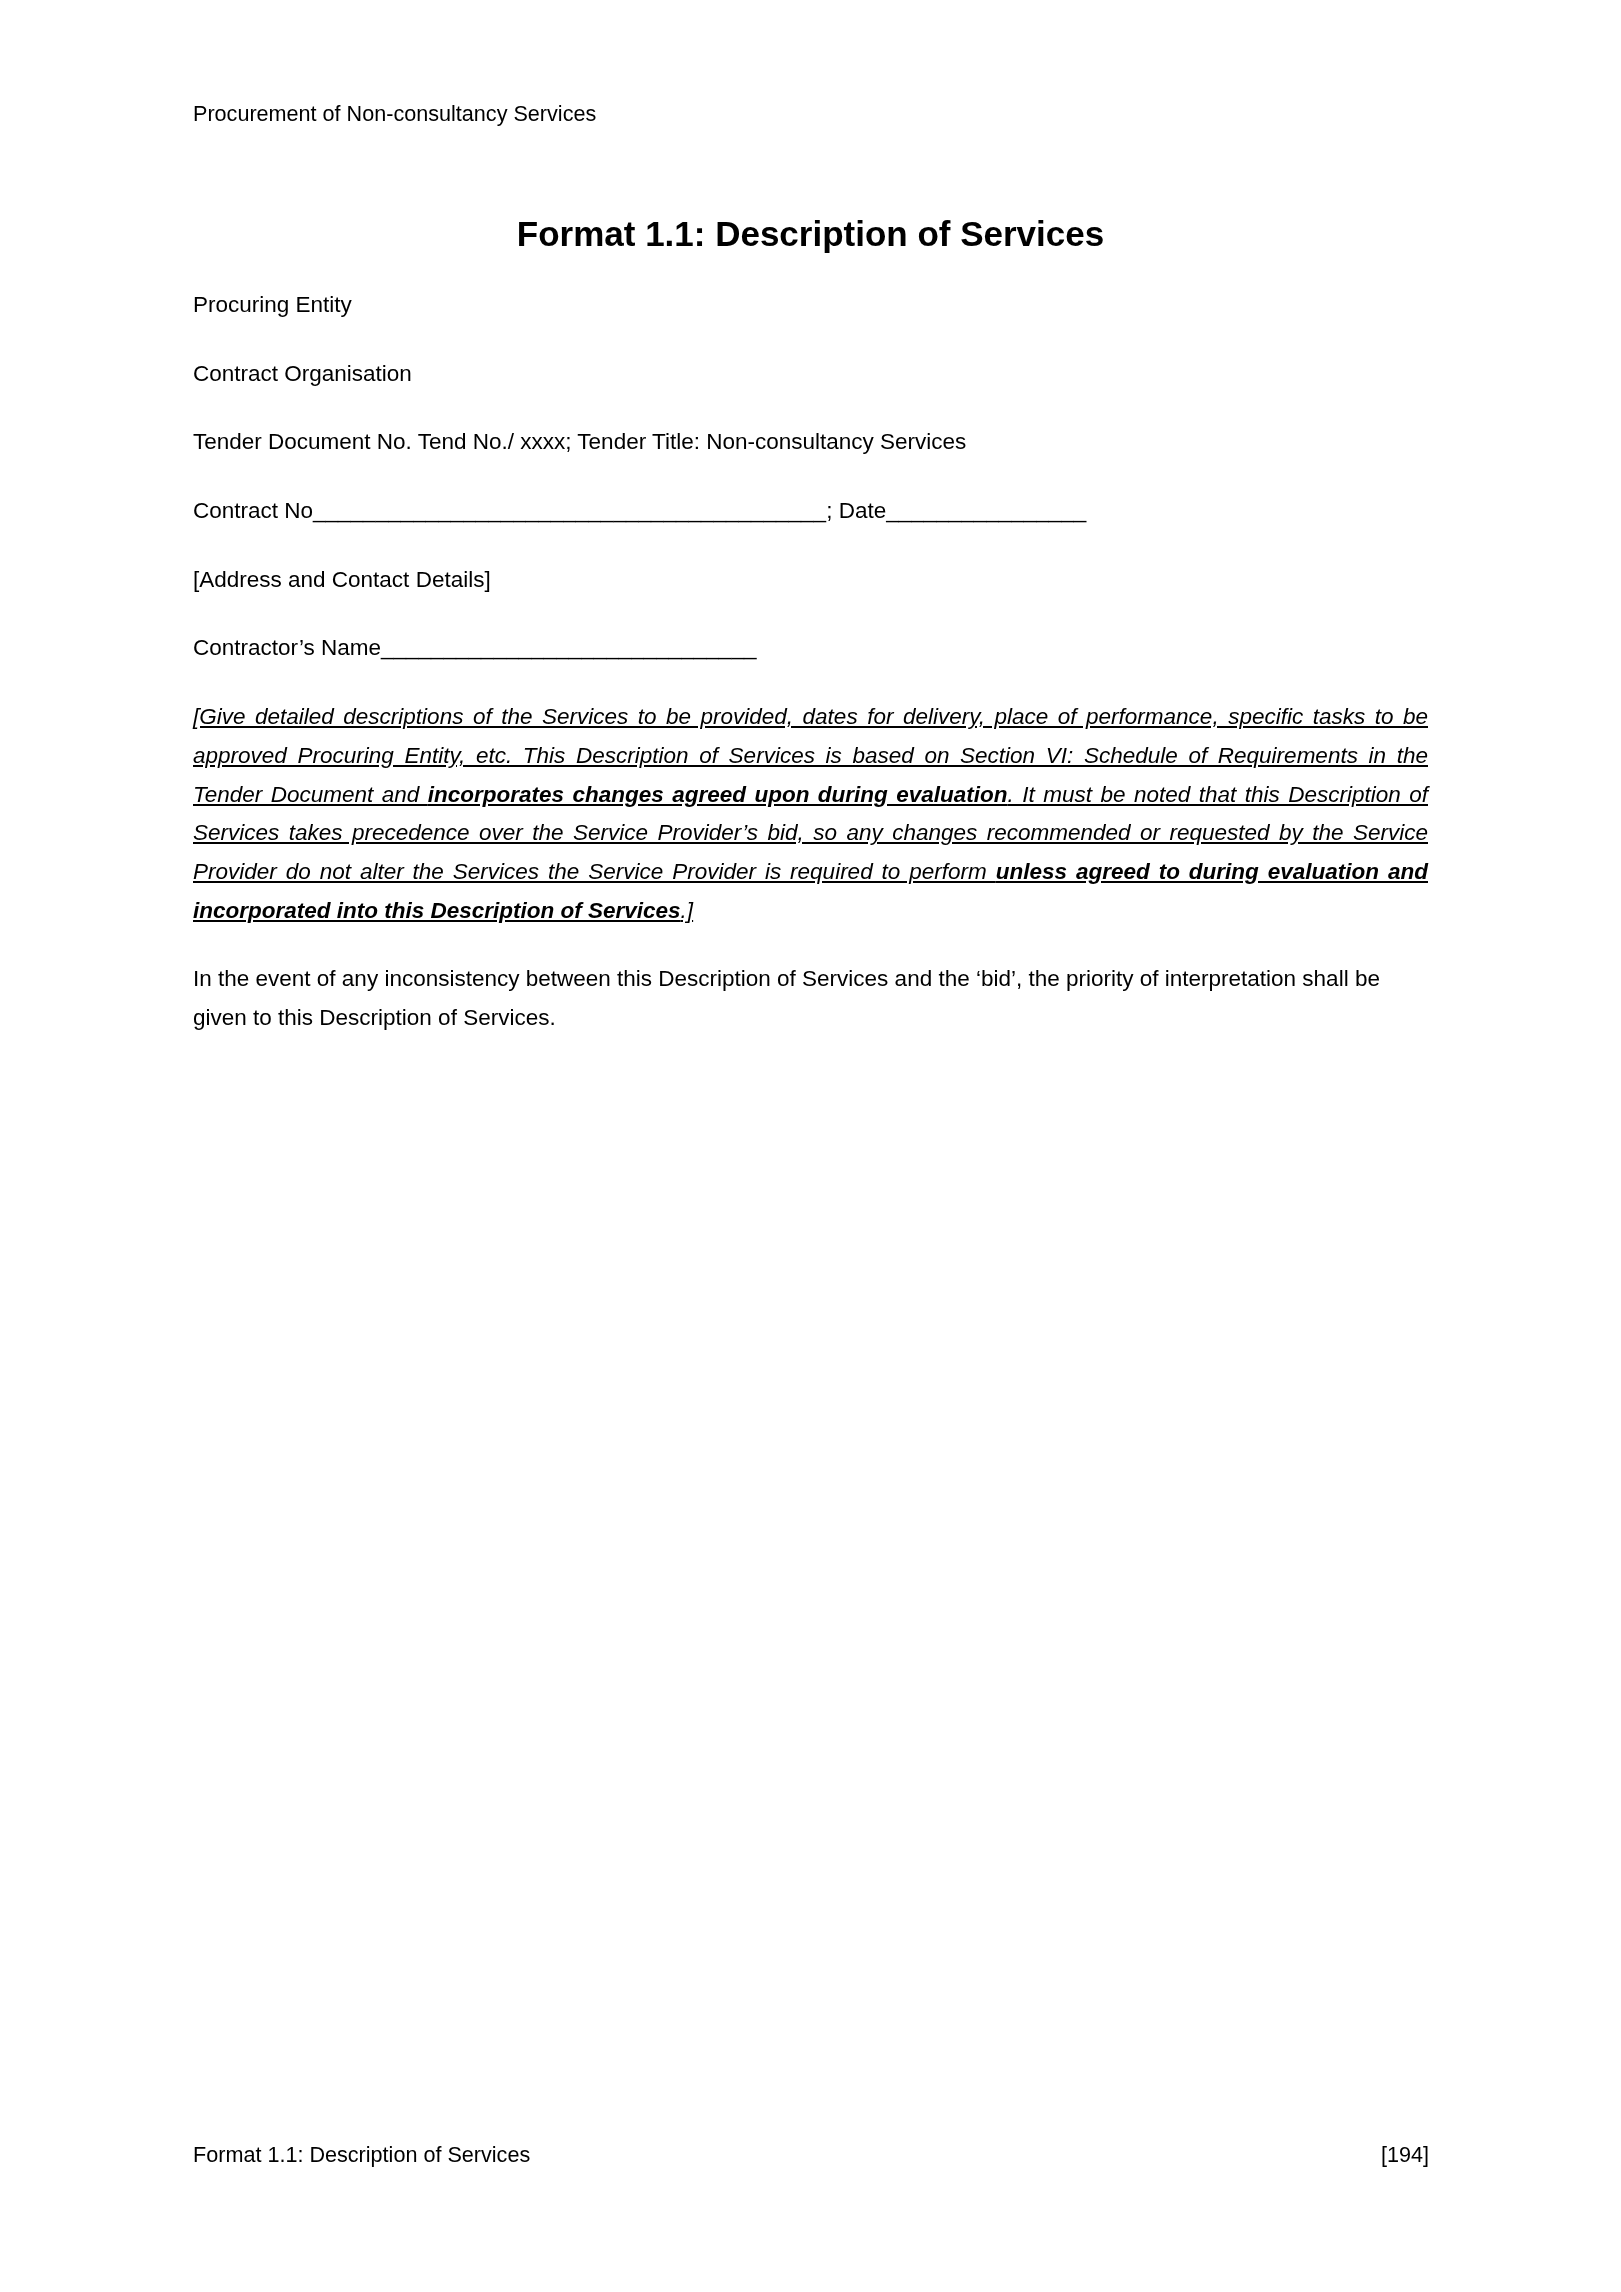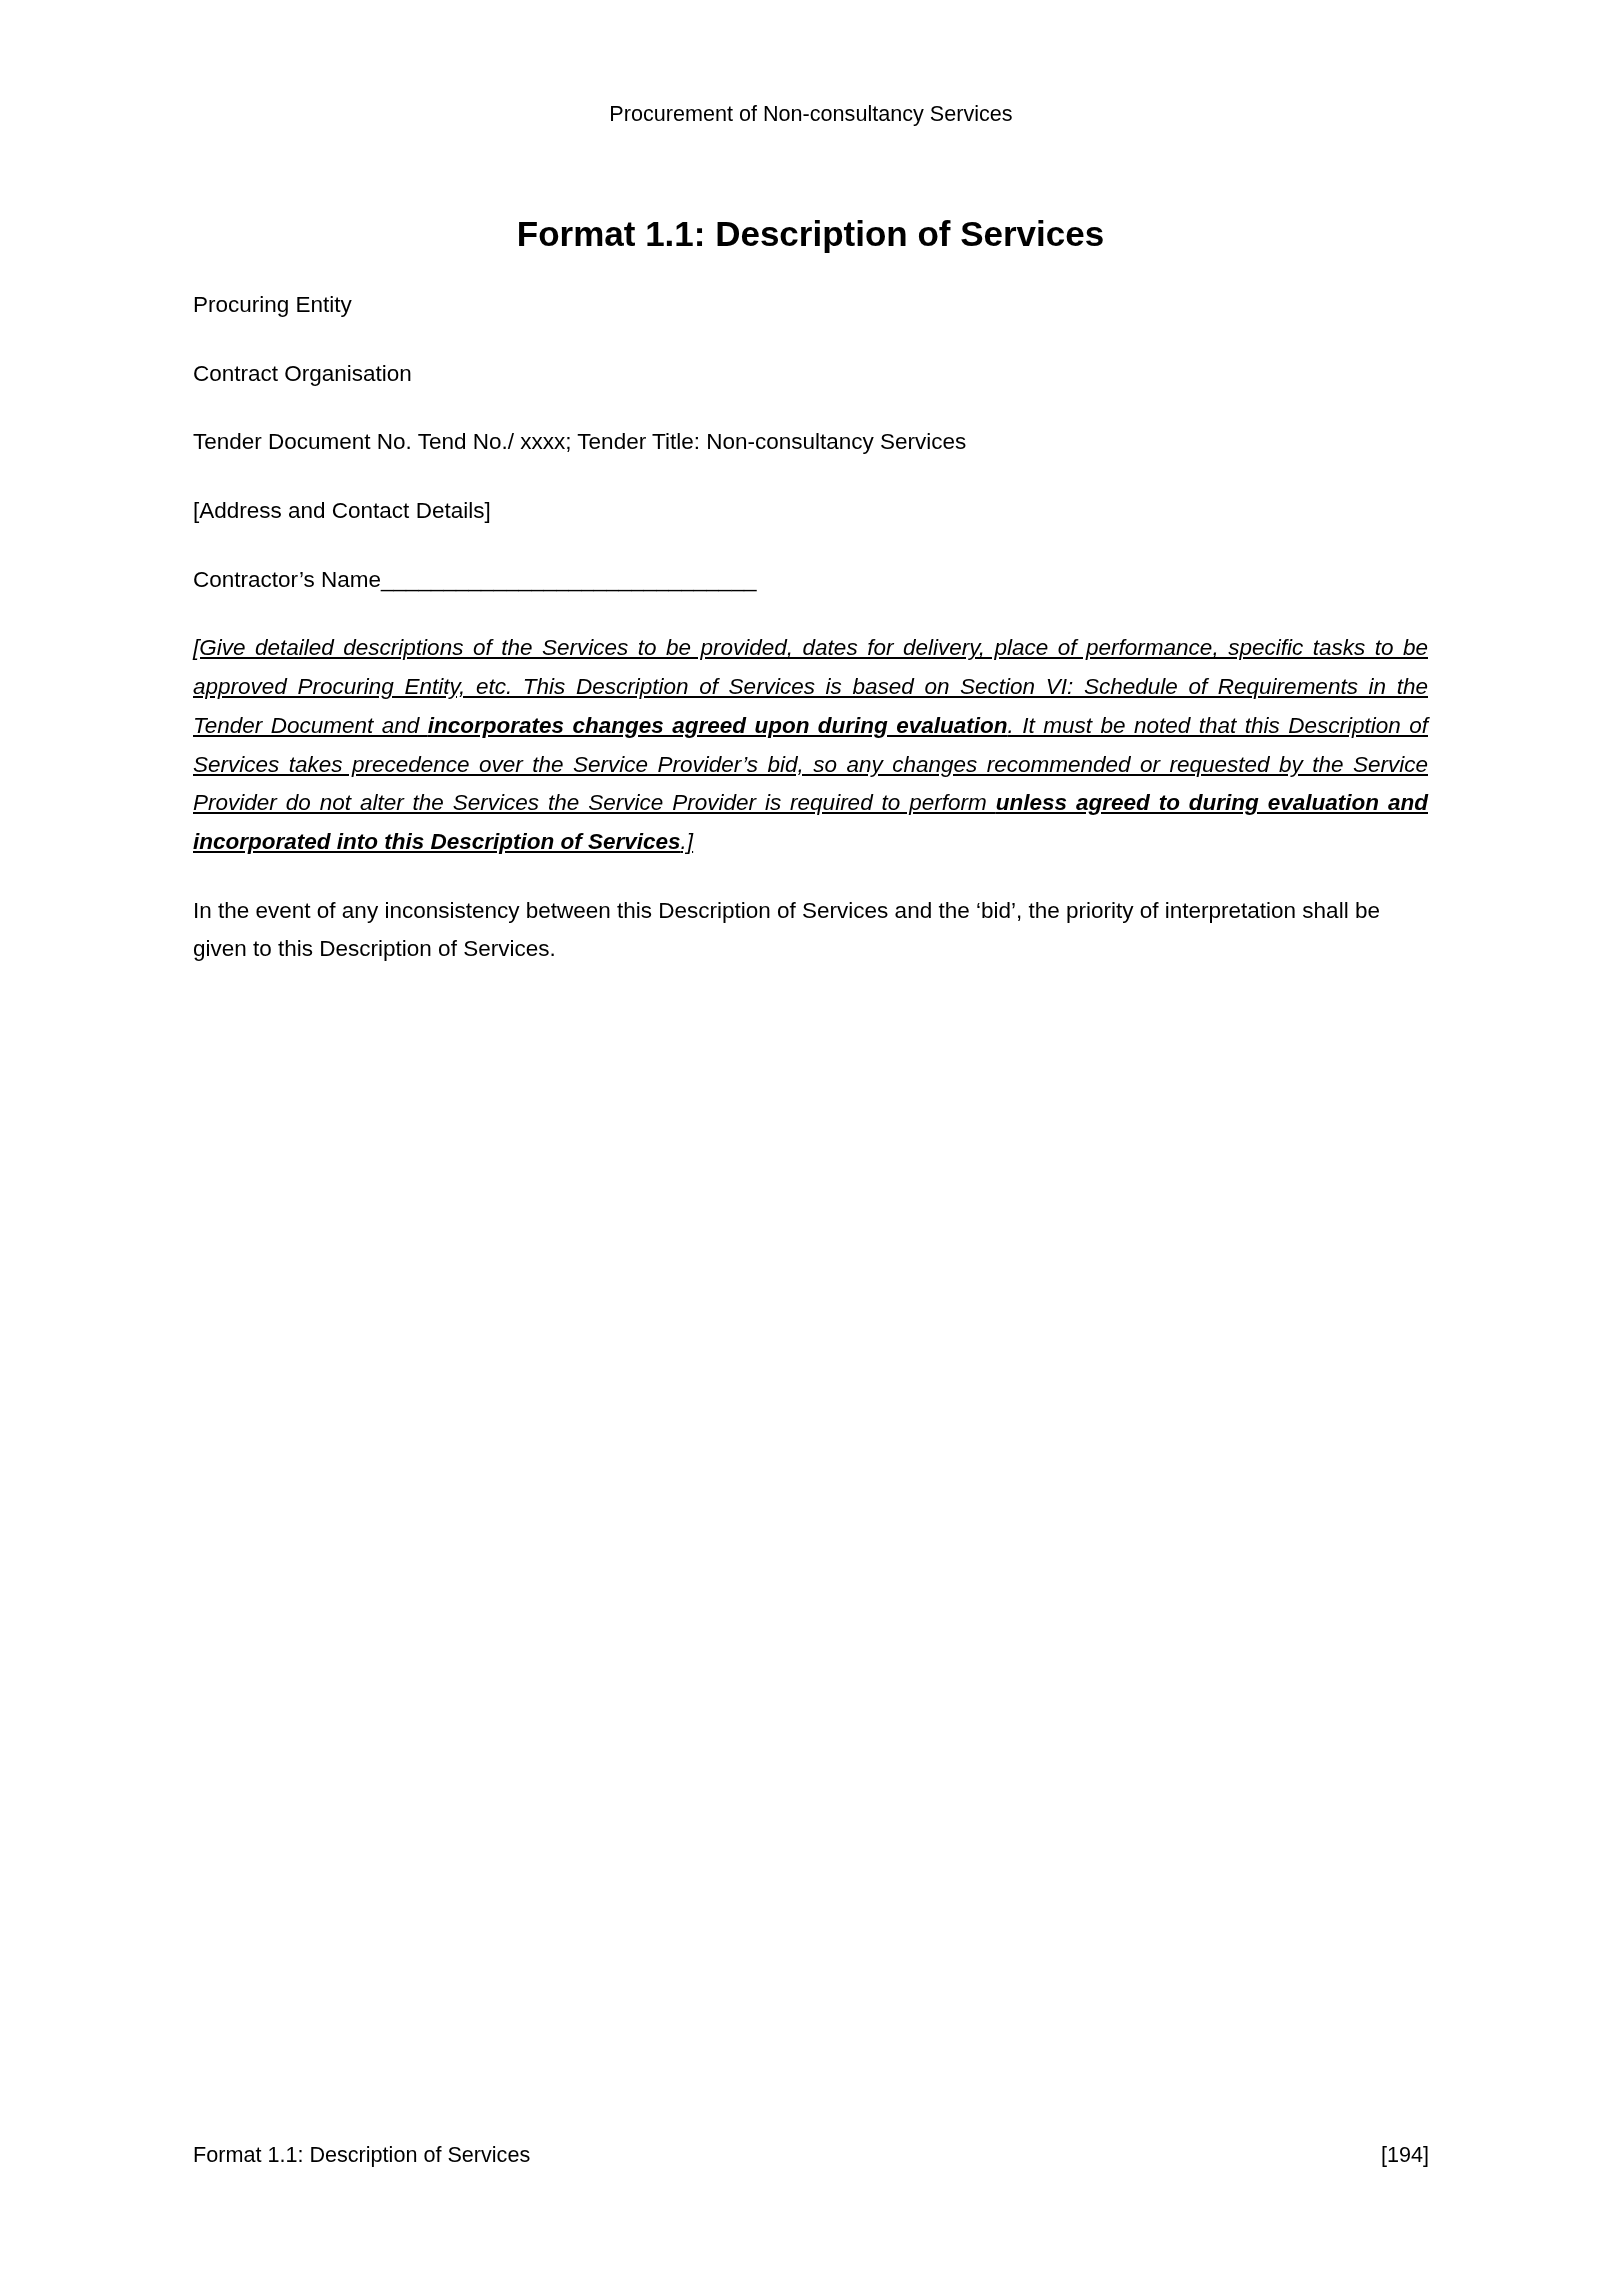--- a/index.html
+++ b/index.html
@@ -14,21 +14,21 @@
     background: #ffffff;
     font-family: "Liberation Sans", sans-serif;
     color: #000000;
     overflow: hidden;
   }
   .header {
     position: absolute;
     top: 101px;
     left: 193px;
     right: 192px;
-    text-align: center;
+    text-align: left;
     font-size: 21.6px;
     line-height: 1.2;
   }
   .title {
     position: absolute;
     top: 214px;
     left: 0;
     width: 100%;
     margin: 0;
     text-align: center;
@@ -72,20 +72,21 @@
   <div class="header">
     <span>Procurement of Non-consultancy Services</span>
   </div>
 
   <h1 class="title">Format 1.1: Description of Services</h1>
 
   <div class="content">
     <p>Procuring Entity</p>
     <p>Contract Organisation</p>
     <p>Tender Document No. Tend No./ xxxx; Tender Title: Non-consultancy Services</p>
+    <p><span>Contract No</span><span>_________________________________________</span><span>; Date</span><span>________________</span></p>
     <p>[Address and Contact Details]</p>
     <p><span>Contractor’s Name</span><span>______________________________</span></p>
     <p class="instructions"><span>[Give detailed descriptions of the Services to be provided, dates for delivery, place of performance, specific tasks to be approved Procuring Entity, etc. This Description of Services is based on Section VI: Schedule of Requirements in the Tender Document and </span><span class="seg-bold">incorporates changes agreed upon during evaluation</span><span>. It must be noted that this Description of Services takes precedence over the Service Provider’s bid, so any changes recommended or requested by the Service Provider do not alter the Services the Service Provider is required to perform </span><span class="seg-bold">unless agreed to during evaluation and incorporated into this Description of Services</span><span>.]</span></p>
     <p>In the event of any inconsistency between this Description of Services and the ‘bid’, the priority of interpretation shall be given to this Description of Services.</p>
   </div>
 
   <div class="footer">
     <span>Format 1.1: Description of Services</span>
     <span>[194]</span>
   </div>

